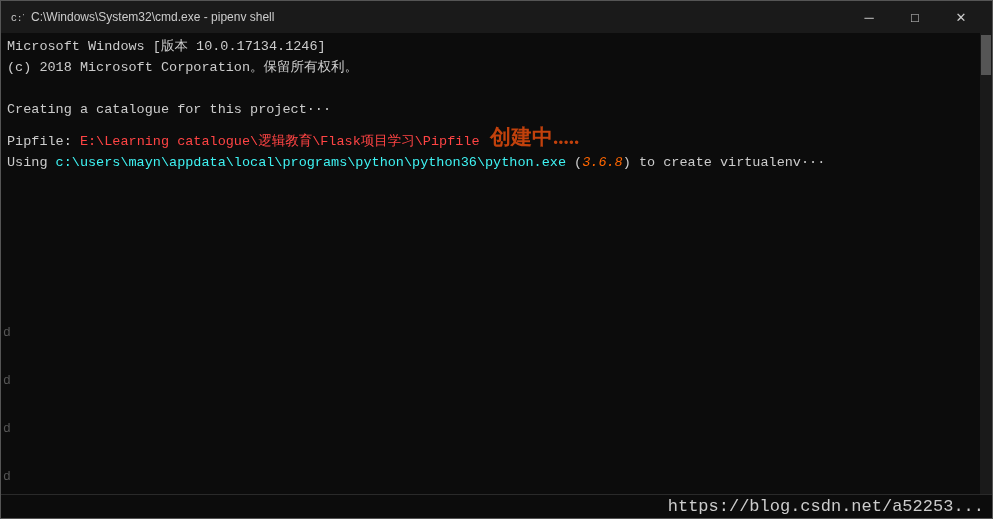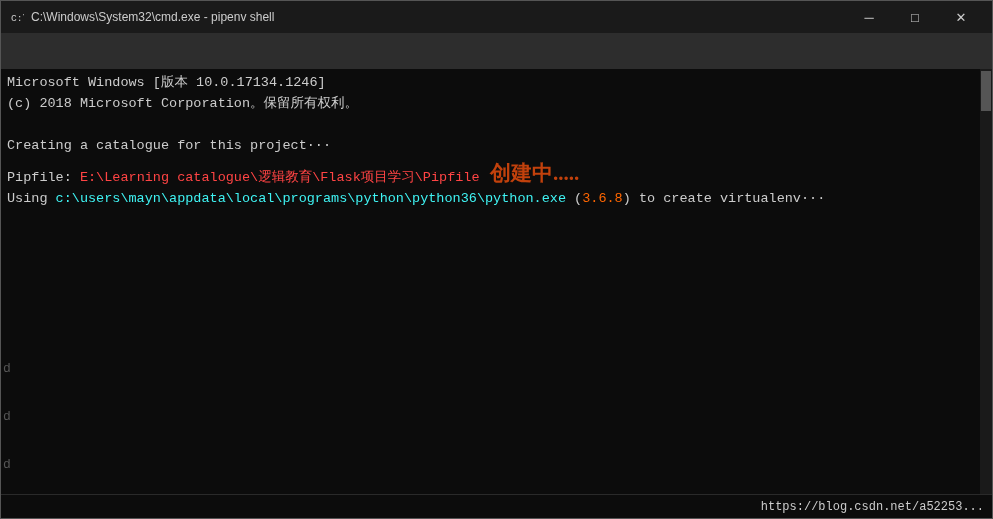--- a/index.html
+++ b/index.html
@@ -71,21 +71,20 @@
       cursor: pointer;
       color: #cccccc;
       font-size: 13px;
     }
 
     .content-area {
       flex: 1;
       background: #0c0c0c;
       display: flex;
       overflow: hidden;
-      margin-top: 36px;
     }
 
     .terminal-main {
       flex: 1;
       padding: 4px 6px;
       color: #cccccc;
       font-size: 14px;
       line-height: 1.55;
       overflow: hidden;
       position: relative;
@@ -122,21 +121,21 @@
       display: flex;
       align-items: center;
       justify-content: flex-end;
       padding: 0 8px;
       border-top: 1px solid #2a2a2a;
       flex-shrink: 0;
     }
 
     .bottom-link {
       color: #cccccc;
-      font-size: 12px;
+      font-size: 17px;
       font-family: 'Courier New', monospace;
     }
   </style>
 </head>
 <body>
 
 <div class="window">
 
   <div class="title-bar">
     <div class="title-bar-left">
@@ -162,21 +161,21 @@
 
       <div class="line white">(c) 2018 Microsoft Corporation。保留所有权利。</div>
 
       <div class="line">&nbsp;</div>
 
 
       <div class="line white">Creating a catalogue for this project···</div>
 
       <div class="line" style="display:flex;align-items:flex-end;white-space:pre;"><span class="white">Pipfile: </span><span class="red">E:\Learning catalogue\逻辑教育\Flask项目学习\Pipfile</span><span style="color:#c2410c;font-size:21px;font-family:Liberation Serif, serif;font-weight:bold;white-space:pre;">  创建中.....</span></div>
 
-      <div class="line"><span class="white">Using </span><span class="cyan">c:\users\mayn\appdata\local\programs\python\python36\python.exe</span><span class="white"> (</span><span style="color:#ff6600;">3.6.8</span><span class="white">) to create virtualenv···</span></div>
+      <div class="line"><span class="white">Using </span><span class="cyan">c:\users\mayn\appdata\local\programs\python\python36\python.exe</span><span class="white"> (</span><span style="color:#ff6600;font-style:italic;">3.6.8</span><span class="white">) to create virtualenv···</span></div>
 
 
       <div style="position:absolute;left:2px;top:290px;display:flex;flex-direction:column;gap:28px;">
         <span style="color:#555;font-size:13px;">d</span>
         <span style="color:#555;font-size:13px;">d</span>
         <span style="color:#555;font-size:13px;">d</span>
         <span style="color:#555;font-size:13px;">d</span>
 
       </div>
 

